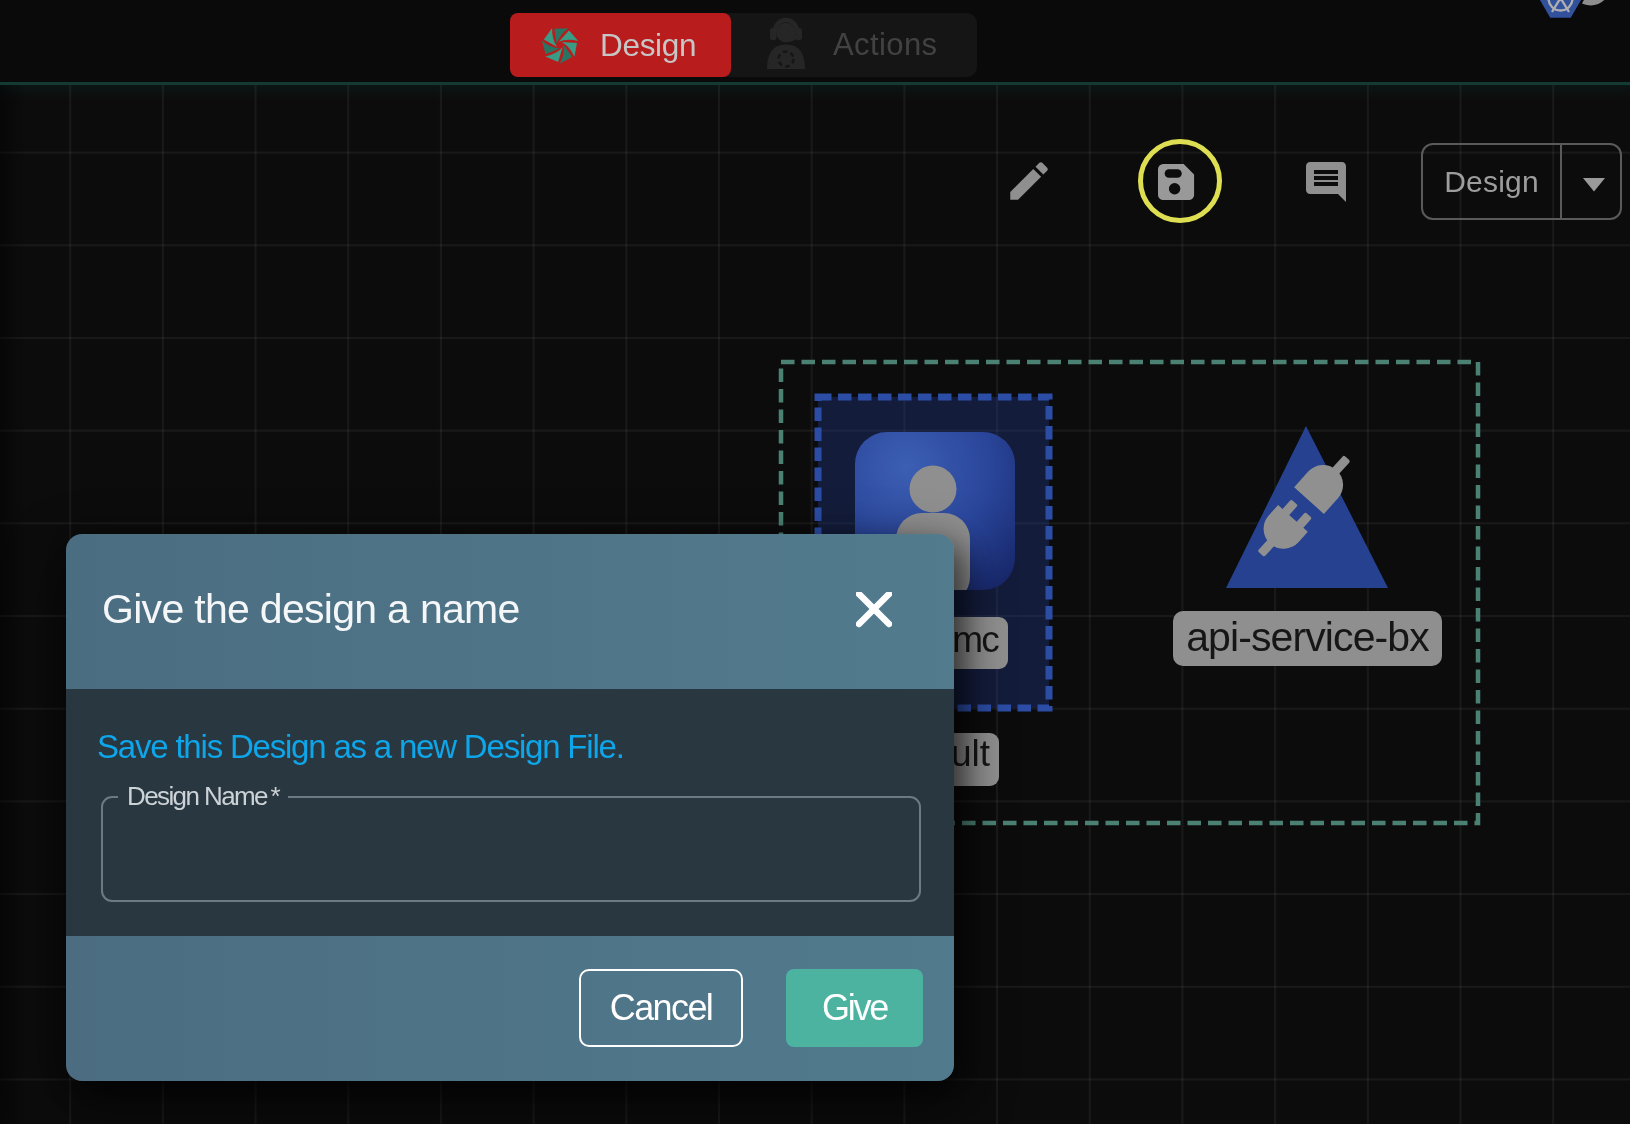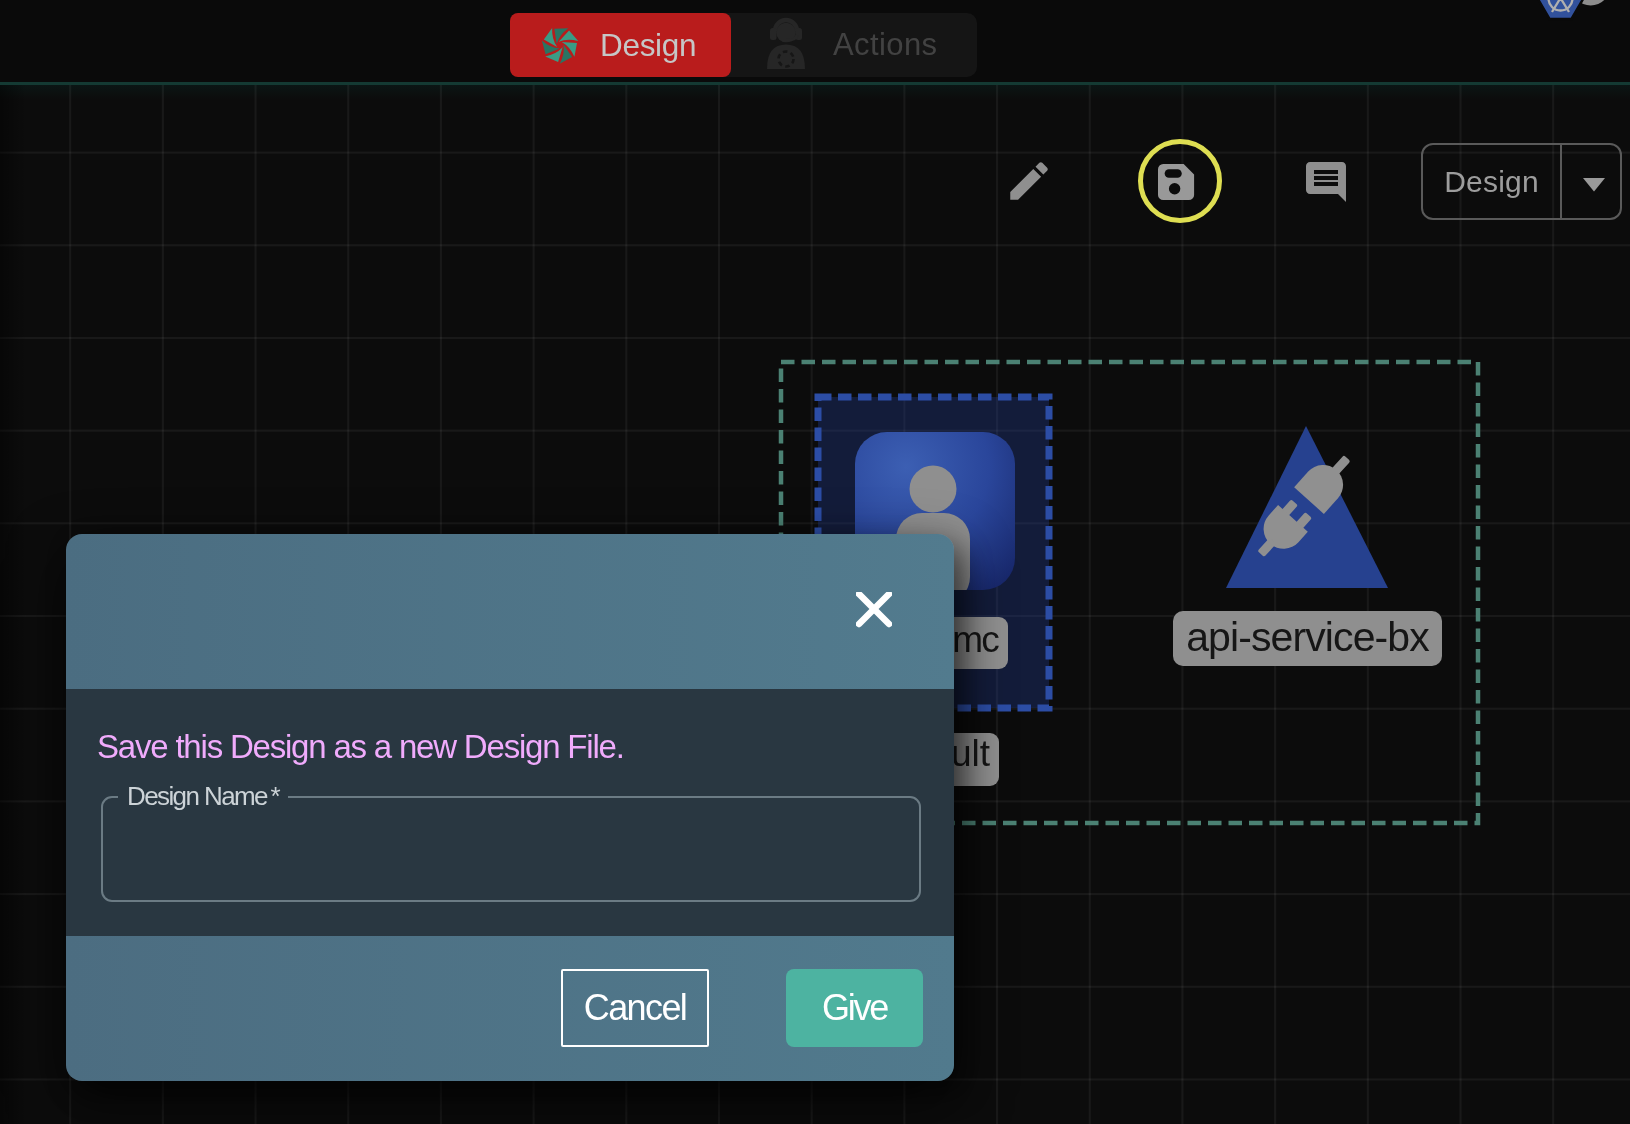--- a/index.html
+++ b/index.html
@@ -43,31 +43,31 @@
     font-size:30px; letter-spacing:0.2px; }
   
   #modal { position:absolute; z-index:10; left:66px; top:534px; width:888px; height:547px;
     border-radius:16px; overflow:hidden;
     box-shadow: 0 20px 55px rgba(0,0,0,0.6), 10px 12px 28px rgba(0,0,0,0.42); }
   #mhead { position:absolute; left:0; top:0; width:888px; height:155px;
     background:linear-gradient(90deg,#4b6d81 0%, #527b8e 100%); }
   #mhead .title { position:absolute; left:36px; top:50%; transform:translateY(-50%);
     color:#f4f6f7; font-size:41px; letter-spacing:-0.7px; margin-top:-3px; }
   #mbody { position:absolute; left:0; top:155px; width:888px; height:247px; background:#293741; }
-  #mbody .desc { position:absolute; left:31px; top:39px; color:#f0abfc; font-size:33px; letter-spacing:-1.2px; }
+  #mbody .desc { position:absolute; left:31px; top:39px; color:#0ea5e9; font-size:33px; letter-spacing:-1.2px; }
   #field { position:absolute; left:35px; top:107px; width:820px; height:106px;
     border:2px solid #6b7b84; border-radius:11px; }
   #field .flabel { position:absolute; left:15px; top:-17px; background:#293741;
     padding:0 9px; color:#ccd3d7; font-size:26px; letter-spacing:-1.6px; }
   #field .fvalue { position:absolute; left:27px; top:50%; transform:translateY(-50%);
     color:#eef0f1; font-size:36px; letter-spacing:-2.5px; }
   #mfoot { position:absolute; left:0; top:402px; width:888px; height:145px;
     background:linear-gradient(90deg,#4c6d81 0%, #517a8d 100%); }
-  #btn-cancel { position:absolute; left:495px; top:33px; width:148px; height:78px;
-    border:2px solid #ffffff; border-radius:2px; color:#ffffff; font-size:36px; letter-spacing:-1.6px;
+  #btn-cancel { position:absolute; left:513px; top:33px; width:164px; height:78px;
+    border:2px solid #ffffff; border-radius:10px; color:#ffffff; font-size:36px; letter-spacing:-1.6px;
     display:flex; align-items:center; justify-content:center; }
   #btn-save { position:absolute; left:720px; top:33px; width:137px; height:78px;
     background:#4db3a1; border-radius:8px; color:#ffffff; font-size:36px; letter-spacing:-2.2px;
     display:flex; align-items:center; justify-content:center; }
 </style>
 </head>
 <body>
 <div id="canvas"></div>
 <div id="tealline"></div>
 
@@ -173,20 +173,21 @@
 <div id="actions">
   <div class="txt">Design</div>
   <div class="divider"></div>
   <svg class="abs" style="left:151px; top:24px;" width="40" height="26" viewBox="0 0 40 26">
     <polygon points="9,9 31,9 20,22.5" fill="#9a9a9a"></polygon>
   </svg>
 </div>
 
 <div id="modal">
   <div id="mhead">
+    <div class="title">Give the design a name</div>
     <svg class="abs" style="left:790px; top:58px;" width="36" height="36" viewBox="0 0 36 36">
       <path d="M3 2 L33 32 M33 2 L3 32" stroke="#ffffff" stroke-width="6.5" stroke-linecap="round" fill="none"></path>
     </svg>
   </div>
   <div id="mbody">
     <div class="desc">Save this Design as a new Design File.</div>
     <div id="field">
       <div class="flabel">Design Name *</div>
     </div>
   </div>

